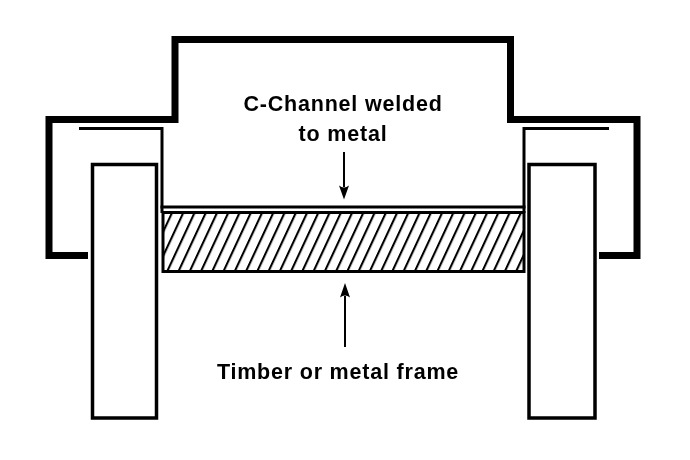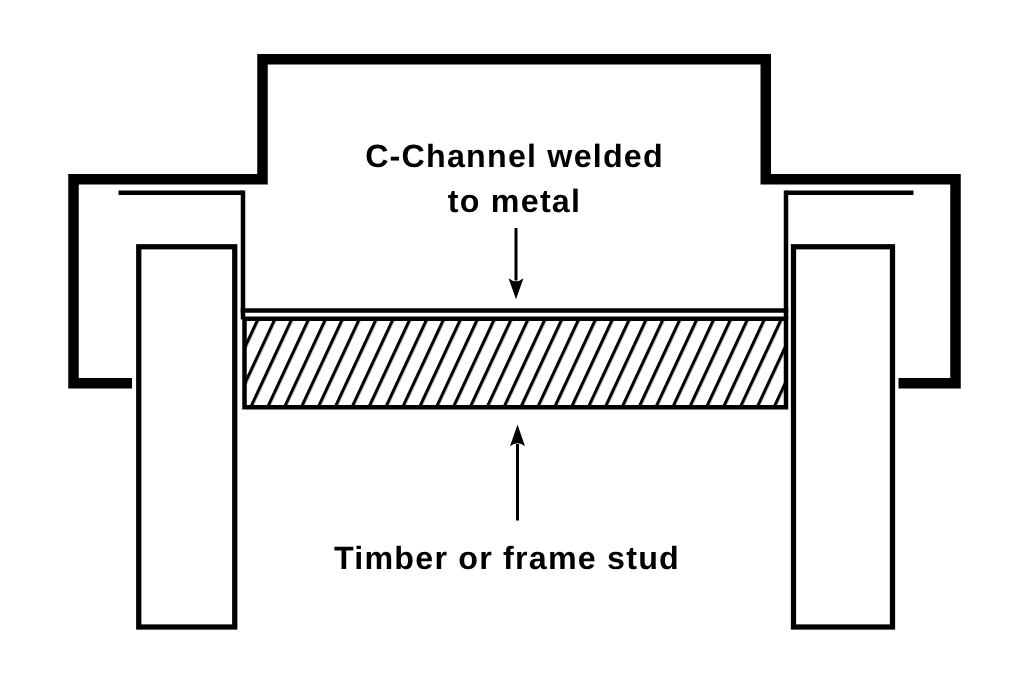--- a/index.html
+++ b/index.html
@@ -72,16 +72,16 @@
       <path d="M 345 283 L 340 297.5 Q 345 293.5 350 297.5 Z" fill="#000000"></path>
     </g>
   </svg>
 
   <div id="c-channel-label" class="diagram-label">
     <span>C-Channel welded</span>
     <span>to metal</span>
   </div>
 
   <div id="stud-label" class="diagram-label">
-    <span>Timber or frame stud</span>
+    <span>Timber or metal frame</span>
   </div>
 
 </div>
 
 </body></html>

